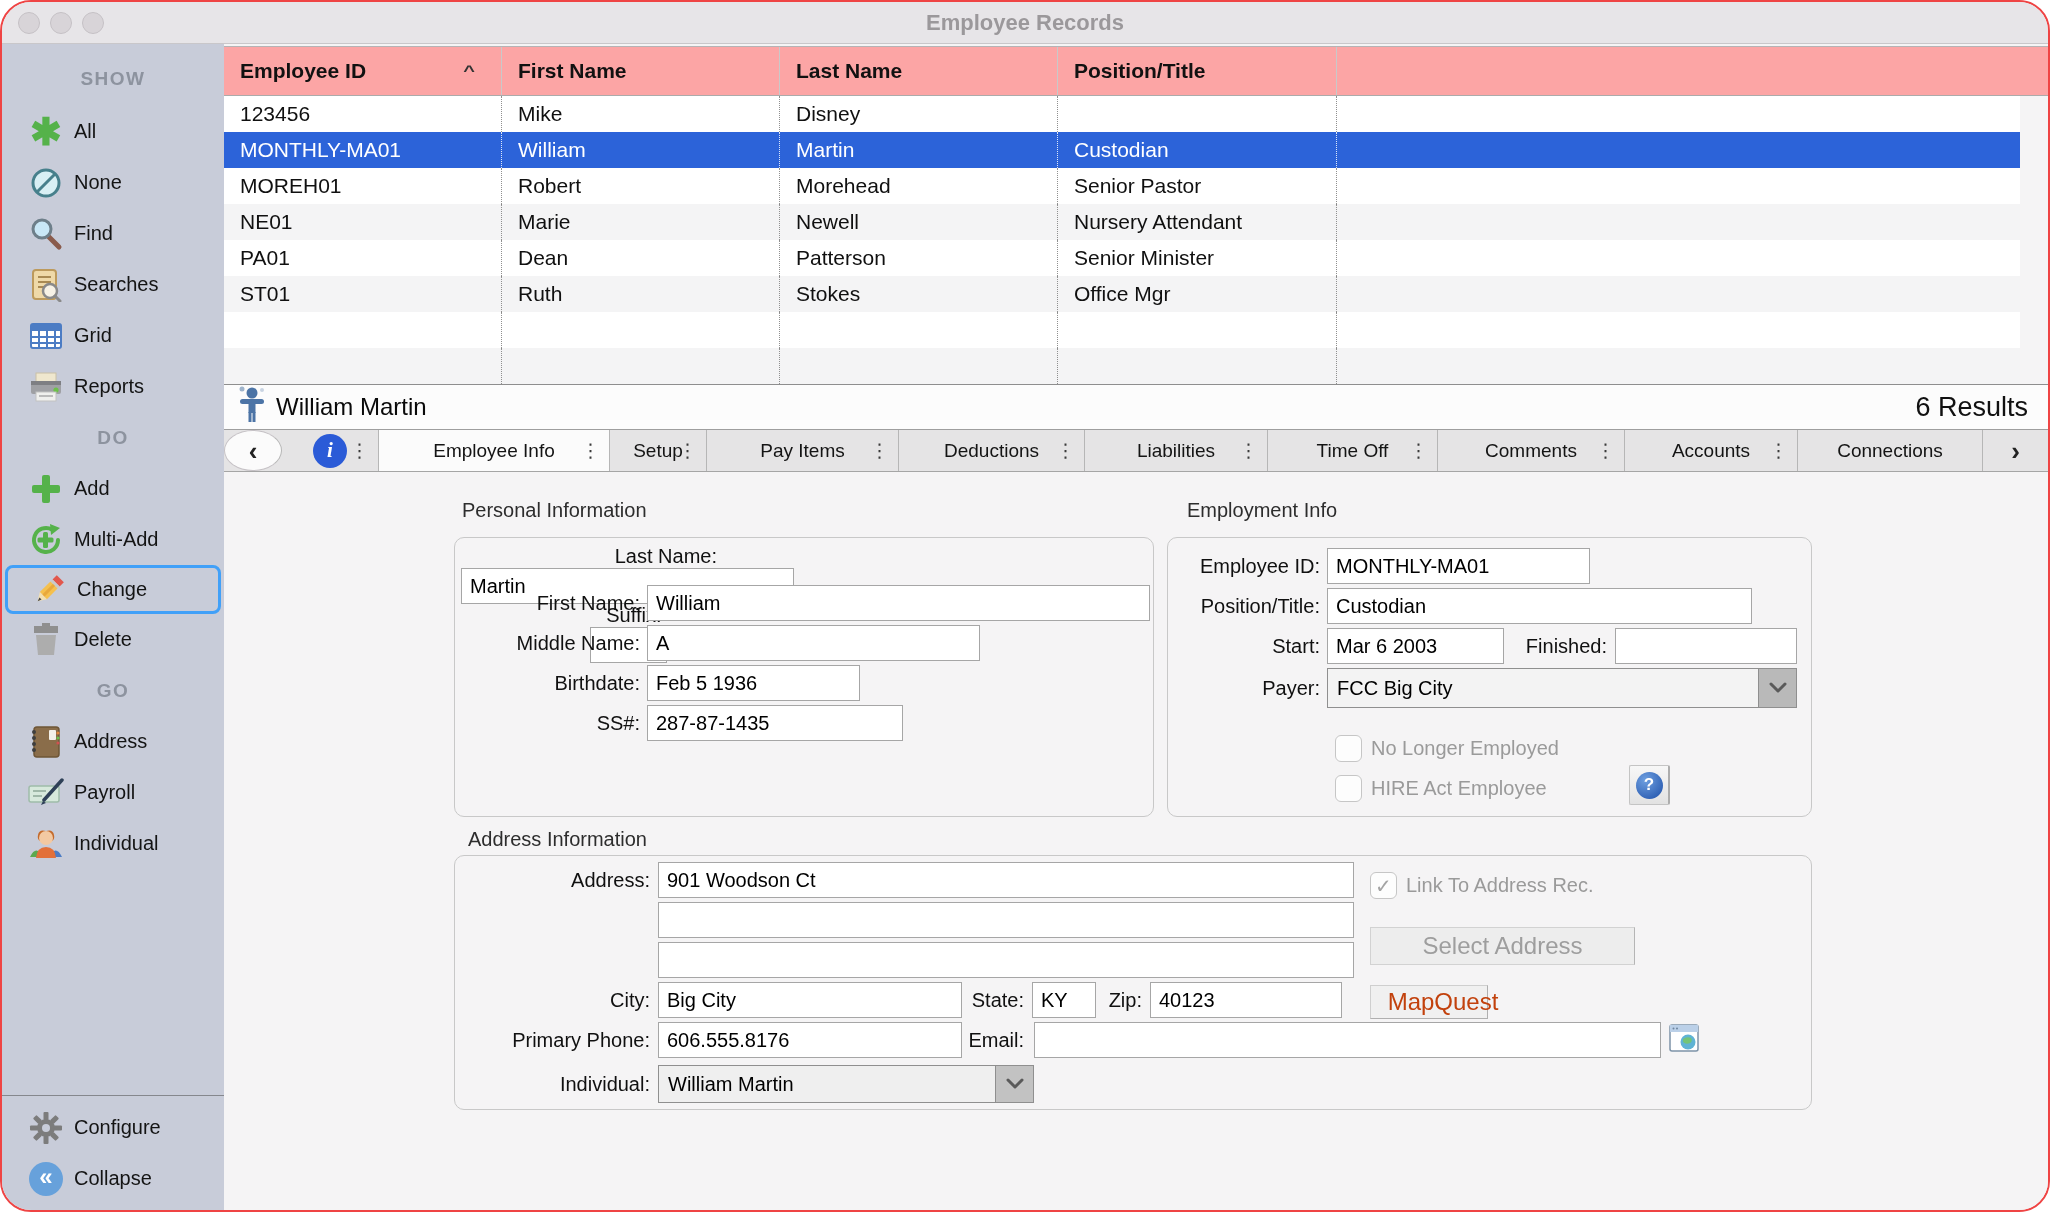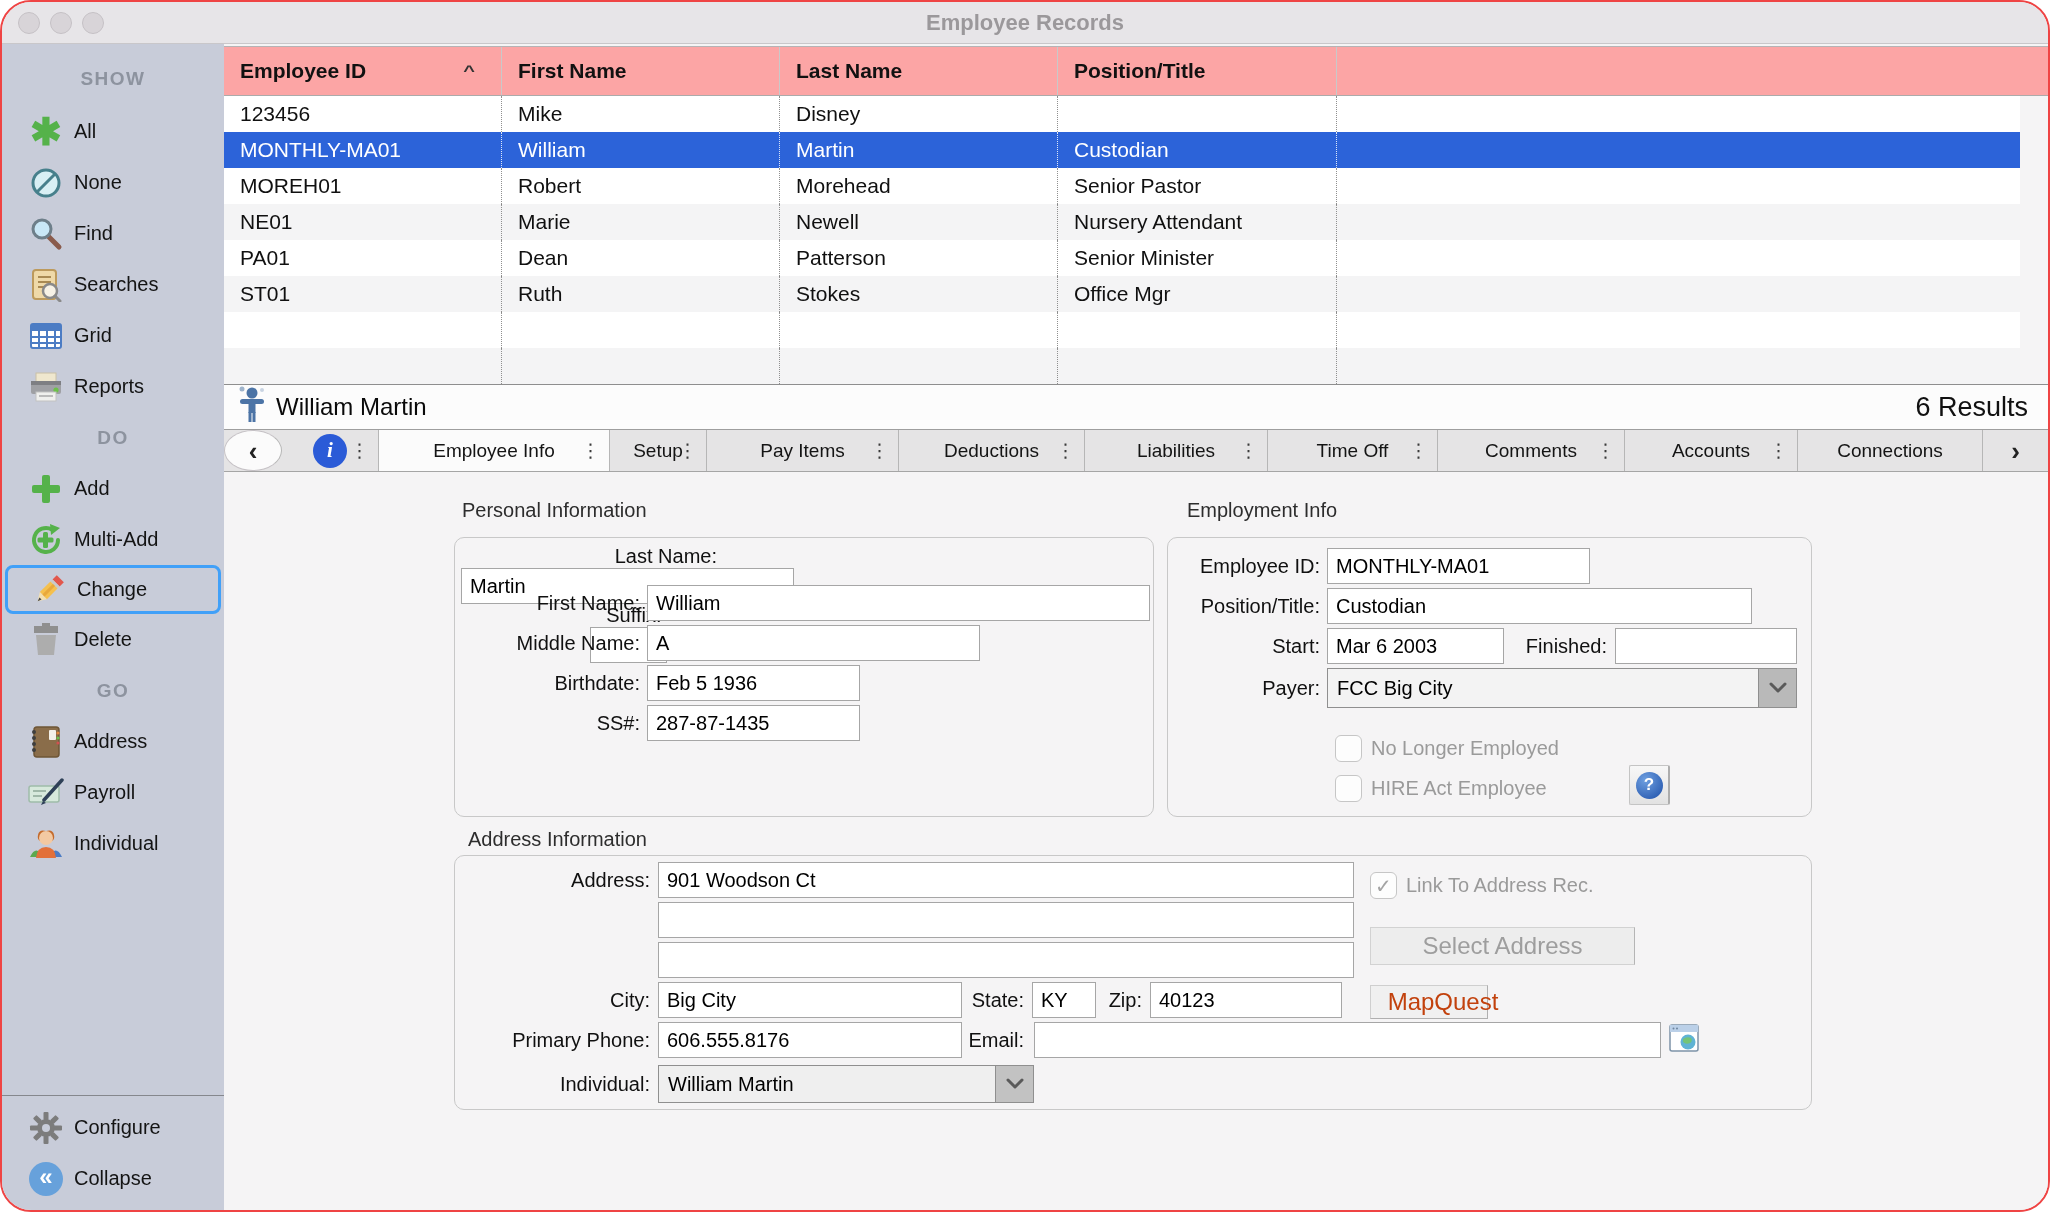--- a/index.html
+++ b/index.html
@@ -492,21 +492,21 @@
     <div class="frow" style="left:230px; top:581px;">
       <span class="flabel" style="width:186px;">Middle Name:</span>
       <input class="tbox" style="width: 333px; margin-left: 7px;" value="A">
     </div>
     <div class="frow" style="left:230px; top:621px;">
       <span class="flabel" style="width:186px;">Birthdate:</span>
       <input class="tbox" style="width: 213px; margin-left: 7px;" value="Feb 5 1936">
     </div>
     <div class="frow" style="left:230px; top:661px;">
       <span class="flabel" style="width:186px;">SS#:</span>
-      <input class="tbox" style="width: 213px; margin-left: 7px;" value="287-87-1435">
+      <input class="tbox" style="width: 256px; margin-left: 7px;" value="287-87-1435">
     </div>
 
     <div class="boxtitle" style="left:963px; top:455px;">Employment Info</div>
     <div class="groupbox" style="left:943px; top:493px; width:645px; height:280px;"></div>
 
     <div class="frow" style="left:951px; top:504px;">
       <span class="flabel" style="width:145px;">Employee ID:</span>
       <input class="tbox" style="width: 263px; margin-left: 7px;" value="MONTHLY-MA01">
     </div>
     <div class="frow" style="left:951px; top:544px;">

